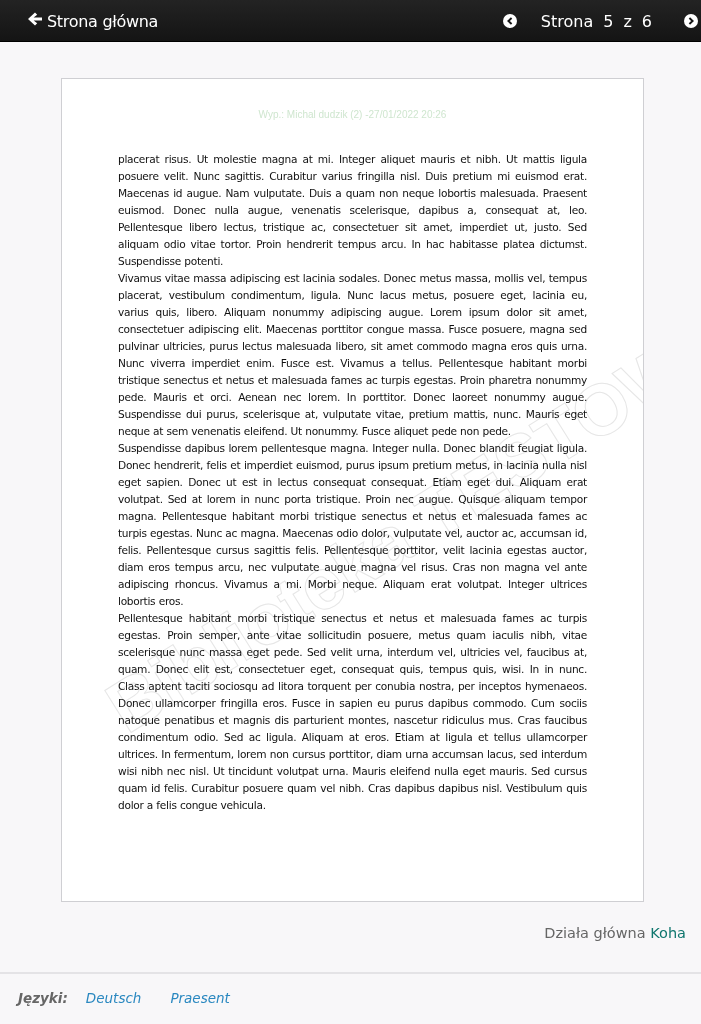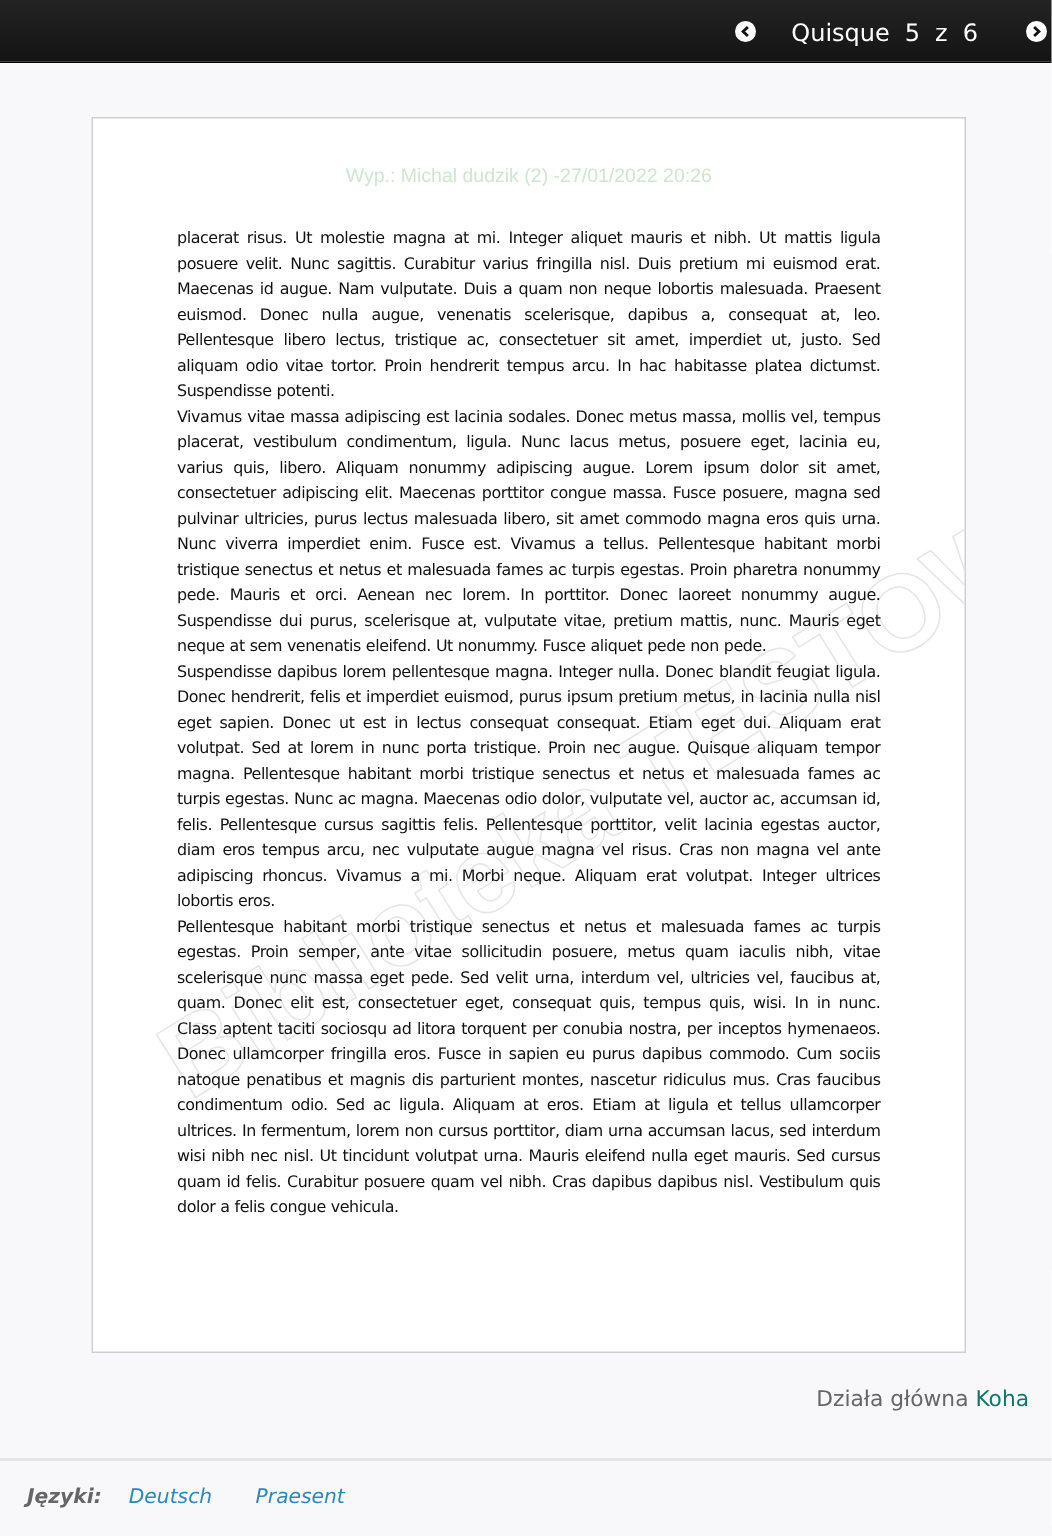--- a/index.html
+++ b/index.html
@@ -41,21 +41,21 @@
   .next-btn { margin-right: 3px; }
 
   .page-frame {
     position: absolute; left: 61px; top: 78px; width: 581px; height: 822px;
     background: #fff; border: 1px solid #cfcfd3;
     overflow: hidden;
   }
   .loan-stamp {
     position: absolute; left: 0; top: 30px; width: 100%; text-align: center;
     font-family: "Liberation Sans", sans-serif;
-    font-size: 13px; color: #cfe6cf;
+    font-size: 10px; color: #cfe6cf;
   }
   .doc-text {
     position: absolute; left: 56px; top: 72px; width: 469px;
     font-family: "DejaVu Sans", sans-serif;
     font-size: 10.6px; line-height: 17px; color: #111;
     text-align: justify;
     letter-spacing: -0.28px;
     word-spacing: 0.2px;
   }
   .doc-text p { margin: 0; }
@@ -83,28 +83,36 @@
     position: absolute; left: 18px; top: 990px;
     display: flex; align-items: center; font-size: 13.5px; font-style: italic;
   }
   .lang-label { color: #666; font-weight: bold; margin-right: 18px; }
   .lang-link { color: #2a88c0; text-decoration: none; margin-right: 29px; text-align: right; }
 </style>
 </head>
 <body>
 
 <div class="topbar">
+  <a class="home-link">
+    <span>
+      <svg viewBox="0 0 16 16">
+          <path d="M1 8 L8 1.5 L10.2 3.7 L6.6 6.6 L15 6.6 L15 9.4 L6.6 9.4 L10.2 12.3 L8 14.5 Z" fill="#fff"></path>
+        </svg>
+    </span>
+    <span>Strona główna</span>
+  </a>
 
   <div class="pager">
     <span class="nav-circle prev-btn">
       <svg viewBox="0 0 8 8">
           <path d="M5.6 1 L2.4 4 L5.6 7" stroke="#141414" stroke-width="1.9" fill="none"></path>
         </svg>
     </span>
-    <span class="page-label">Quisque</span>
+    <span class="page-label">Strona</span>
     <span class="page-current">5</span>
     <span class="page-sep">z</span>
     <span class="page-total">6</span>
     <span class="nav-circle next-btn">
       <svg viewBox="0 0 8 8">
           <path d="M2.4 1 L5.6 4 L2.4 7" stroke="#141414" stroke-width="1.9" fill="none"></path>
         </svg>
     </span>
   </div>
 </div>

